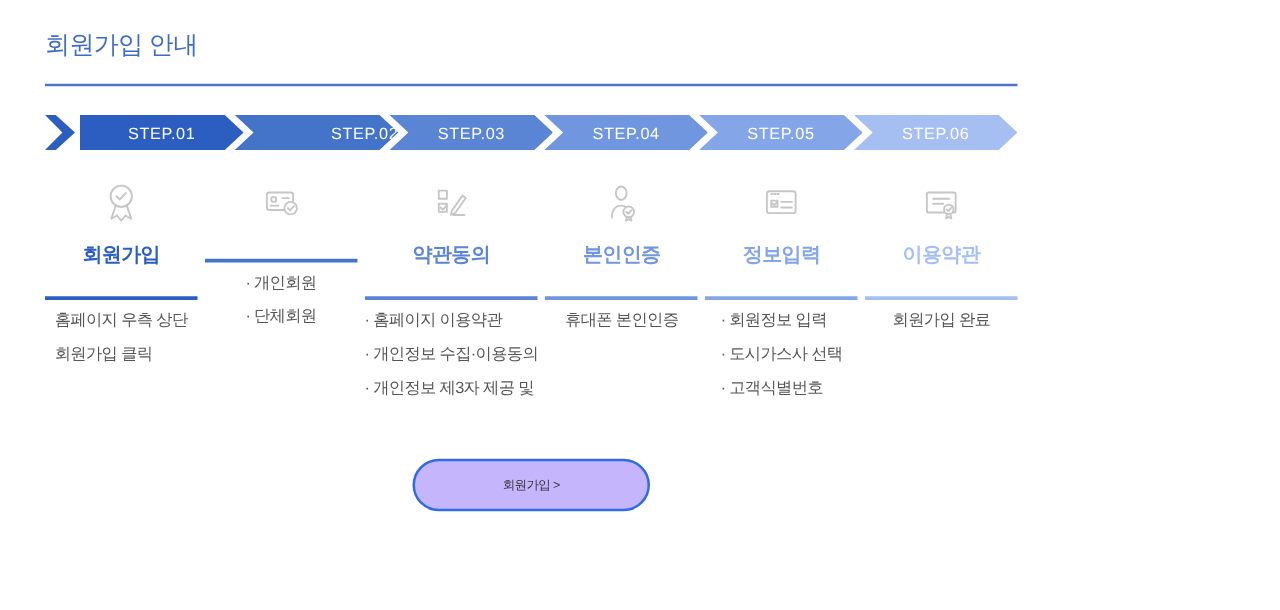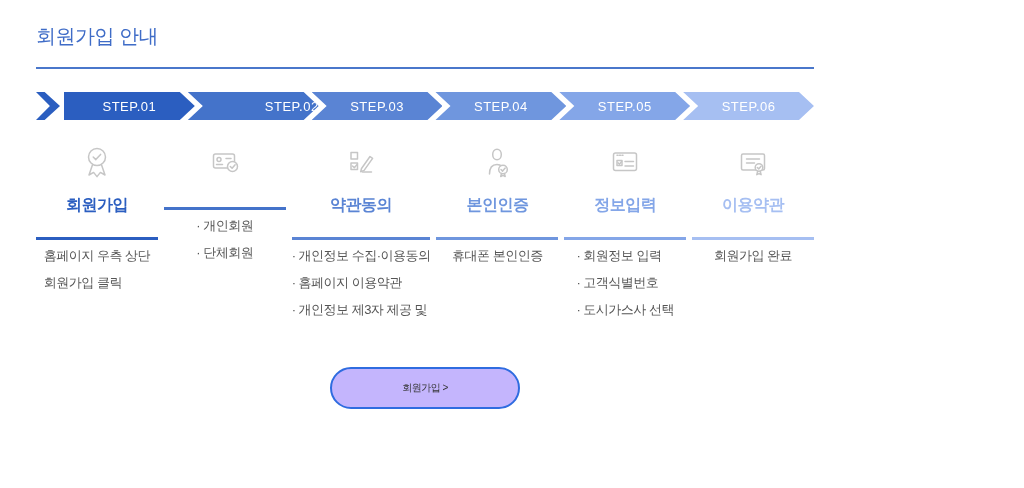--- a/index.html
+++ b/index.html
@@ -137,21 +137,21 @@
               <rect x="10" y="9.5" width="6.5" height="6.5"></rect>
               <rect x="10" y="20" width="6.5" height="6.5"></rect>
               <path d="M11.5 23l1.8 1.8 3-3.6"></path>
               <path d="M20.5 25.5L29 13.5l2.6 1.9-8.5 12-3.4 1.4z"></path>
               <path d="M21.5 29h9"></path>
             </g>
           </svg>
         </div>
         <div class="step-label">약관동의</div>
         <div class="step-underline"></div>
-        <div class="desc"><div class="desc-inner"><div class="desc-line"><span class="bullet">·</span><span>개인정보 수집·이용동의</span></div><div class="desc-line"><span class="bullet">·</span><span>홈페이지 이용약관</span></div><div class="desc-line"><span class="bullet">·</span><span>개인정보 제3자 제공 및</span></div></div></div>
+        <div class="desc"><div class="desc-inner"><div class="desc-line"><span class="bullet">·</span><span>홈페이지 이용약관</span></div><div class="desc-line"><span class="bullet">·</span><span>개인정보 수집·이용동의</span></div><div class="desc-line"><span class="bullet">·</span><span>개인정보 제3자 제공 및</span></div></div></div>
       </div>
       <div class="col" style="--c: #6f96de;">
         <div class="icon-wrap">
           <svg width="40" height="40" viewBox="0 0 40 40">
             <g fill="none" stroke="#c6c6c6" stroke-width="1.5" stroke-linecap="round" stroke-linejoin="round">
               <ellipse cx="20" cy="11.5" rx="4.3" ry="5.3"></ellipse>
               <path d="M12.5 31c0-6.2 3-9.5 7.5-9.5 2 0 3.7.7 5 2"></path>
               <circle cx="26" cy="26.5" r="4.3" fill="#fff"></circle>
               <path d="M24 26.5l1.6 1.6 2.6-3"></path>
               <path d="M24.5 30.5l-.8 3 2.3-1.2 2.2 1.2-.8-3"></path>
@@ -170,21 +170,21 @@
               <path d="M12 12.2h1M14.5 12.2h1M17 12.2h1"></path>
               <rect x="12" y="17.5" width="5" height="5"></rect>
               <path d="M13 19.8l1.4 1.4 2.2-2.6"></path>
               <path d="M20 18.5h8.5"></path>
               <path d="M20 23h8.5"></path>
             </g>
           </svg>
         </div>
         <div class="step-label">정보입력</div>
         <div class="step-underline"></div>
-        <div class="desc"><div class="desc-inner"><div class="desc-line"><span class="bullet">·</span><span>회원정보 입력</span></div><div class="desc-line"><span class="bullet">·</span><span>고객식별번호</span></div><div class="desc-line"><span class="bullet">·</span><span>도시가스사 선택</span></div></div></div>
+        <div class="desc"><div class="desc-inner"><div class="desc-line"><span class="bullet">·</span><span>회원정보 입력</span></div><div class="desc-line"><span class="bullet">·</span><span>도시가스사 선택</span></div><div class="desc-line"><span class="bullet">·</span><span>고객식별번호</span></div></div></div>
       </div>
       <div class="col" style="--c: #a6bff2;">
         <div class="icon-wrap">
           <svg width="40" height="40" viewBox="0 0 40 40">
             <g fill="none" stroke="#c6c6c6" stroke-width="1.5" stroke-linecap="round" stroke-linejoin="round">
               <rect x="8.5" y="11" width="23" height="16" rx="1.5"></rect>
               <path d="M13.5 16h13"></path>
               <path d="M13.5 20h8"></path>
               <circle cx="26" cy="24.5" r="3.8" fill="#fff"></circle>
               <path d="M24.3 24.5l1.4 1.4 2.3-2.7"></path>

